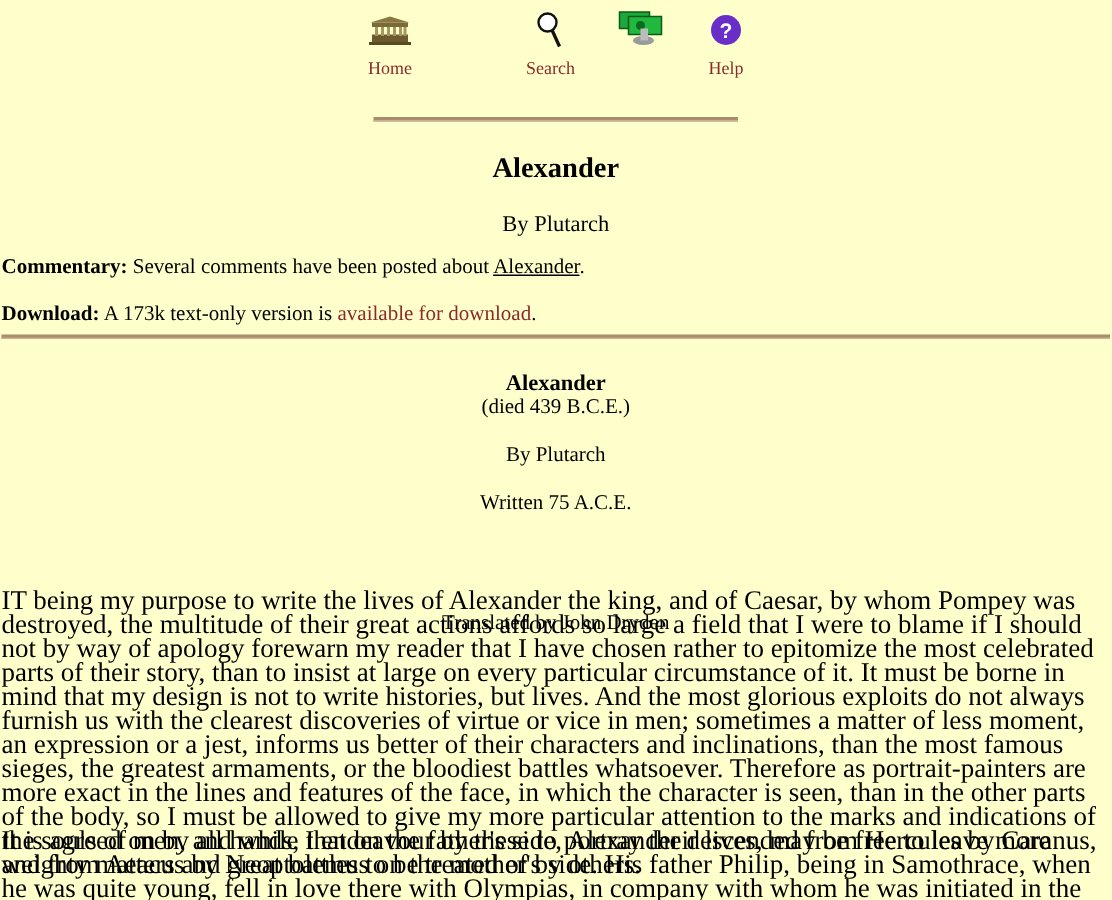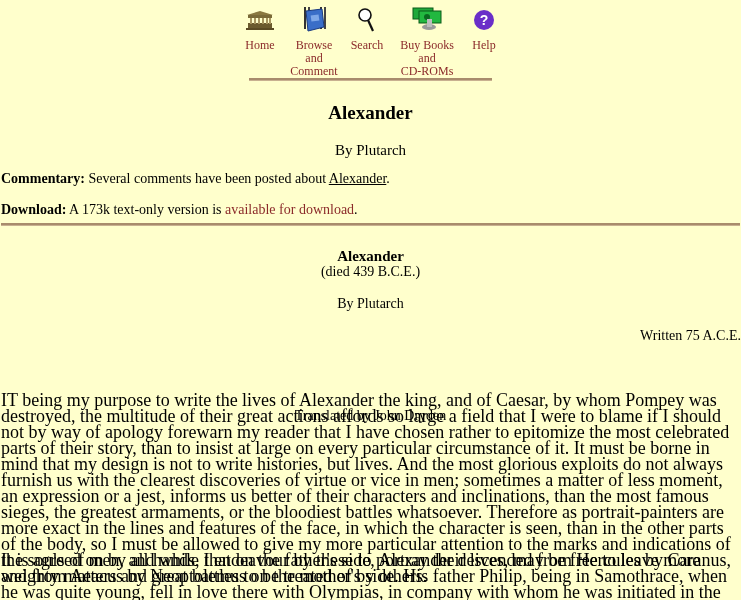--- a/index.html
+++ b/index.html
@@ -135,36 +135,20 @@
         <rect x="14" y="11" width="2" height="6" fill="#a89660"></rect>
         <rect x="18" y="11" width="2" height="6" fill="#a89660"></rect>
         <rect x="22" y="11" width="2" height="6" fill="#a89660"></rect>
         <rect x="25" y="11" width="2" height="6" fill="#a89660"></rect>
         <rect x="2" y="21" width="28" height="2" fill="#5a4a24"></rect>
       </svg>
     </span>
     <span class="nav-label">Home</span>
   </div>
 
-  <div class="nav-item" style="left:286px;width:56px;">
-    <span class="nav-icon">
-      <svg width="32" height="26" viewBox="0 0 32 26">
-        <rect x="6" y="0" width="2" height="22" fill="#333"></rect>
-        <rect x="10" y="0" width="2" height="22" fill="#444"></rect>
-        <rect x="22" y="0" width="2" height="22" fill="#333"></rect>
-        <rect x="26" y="0" width="2" height="22" fill="#444"></rect>
-        <polygon points="8,4 24,2 26,20 10,24" fill="#3a6ec8" stroke="#1a3a80" stroke-width="1"></polygon>
-        <rect x="13" y="8" width="8" height="6" fill="#7fa8e8" transform="rotate(-8 17 11)"></rect>
-      </svg>
-    </span>
-    <span class="nav-label">
-      <span>Browse and</span><br>
-      <span>Comment</span>
-    </span>
-  </div>
 
   <div class="nav-item" style="left:349px;width:36px;">
     <span class="nav-icon">
       <svg width="32" height="26" viewBox="0 0 32 26">
         <circle cx="14" cy="8" r="6" fill="#fff" stroke="#111" stroke-width="1.6"></circle>
         <line x1="17" y1="13" x2="22" y2="24" stroke="#111" stroke-width="2.2"></line>
       </svg>
     </span>
     <span class="nav-label">Search</span>
   </div>
@@ -172,24 +156,20 @@
   <div class="nav-item" style="left:392px;width:70px;">
     <span class="nav-icon">
       <svg width="32" height="26" viewBox="0 0 32 26">
         <rect x="2" y="1" width="20" height="11" fill="#1fa83a" stroke="#0a5a18" stroke-width="1"></rect>
         <rect x="8" y="4" width="22" height="12" fill="#22b840" stroke="#0a5a18" stroke-width="1"></rect>
         <circle cx="16" cy="10" r="3" fill="#0a6a20"></circle>
         <ellipse cx="18" cy="20" rx="7" ry="3" fill="#9a9a9a"></ellipse>
         <rect x="16" y="12" width="5" height="8" fill="#bcbcbc"></rect>
       </svg>
     </span>
-    <span class="nav-label">
-      <span>Buy Books and</span><br>
-      <span>CD-ROMs</span>
-    </span>
   </div>
 
   <div class="nav-item" style="left:468px;width:32px;">
     <span class="nav-icon">
       <svg width="32" height="26" viewBox="0 0 32 26">
         <circle cx="16" cy="13" r="10" fill="#6a2ec8"></circle>
         <text x="16" y="18" text-anchor="middle" font-family="Liberation Sans, sans-serif" font-weight="bold" font-size="14" fill="#fff">?</text>
       </svg>
     </span>
     <span class="nav-label">Help</span>
@@ -213,17 +193,17 @@
   <span class="dl-link">available for download</span><span>.</span>
 </div>
 
 <div class="rule-full"></div>
 
 <div class="center-block" style="top:248px;">
   <span class="sub-title">Alexander</span>
 </div>
 <div class="center-block" style="top:264px;">(died 439 B.C.E.)</div>
 <div class="center-block" style="top:296px;">By Plutarch</div>
-<div class="center-block" style="top:328px;text-align:right;">Written 75 A.C.E.</div>
+<div class="center-block" style="top:328px;">Written 75 A.C.E.</div>
 <div class="center-block" style="top:360px;margin-top:48px;">Translated by John Dryden</div>
 
 <p class="para" style="top:392px;">IT being my purpose to write the lives of Alexander the king, and of Caesar, by whom Pompey was destroyed, the multitude of their great actions affords so large a field that I were to blame if I should not by way of apology forewarn my reader that I have chosen rather to epitomize the most celebrated parts of their story, than to insist at large on every particular circumstance of it. It must be borne in mind that my design is not to write histories, but lives. And the most glorious exploits do not always furnish us with the clearest discoveries of virtue or vice in men; sometimes a matter of less moment, an expression or a jest, informs us better of their characters and inclinations, than the most famous sieges, the greatest armaments, or the bloodiest battles whatsoever. Therefore as portrait-painters are more exact in the lines and features of the face, in which the character is seen, than in the other parts of the body, so I must be allowed to give my more particular attention to the marks and indications of the souls of men, and while I endeavour by these to portray their lives, may be free to leave more weighty matters and great battles to be treated of by others.</p>
 <p class="para" style="top:552px;">It is agreed on by all hands, that on the father's side, Alexander descended from Hercules by Caranus, and from Aeacus by Neoptolemus on the mother's side. His father Philip, being in Samothrace, when he was quite young, fell in love there with Olympias, in company with whom he was initiated in the religious ceremonies of the country, and her father and mother being both dead, soon after, with the consent of her brother,</p>
 
 </body></html>

